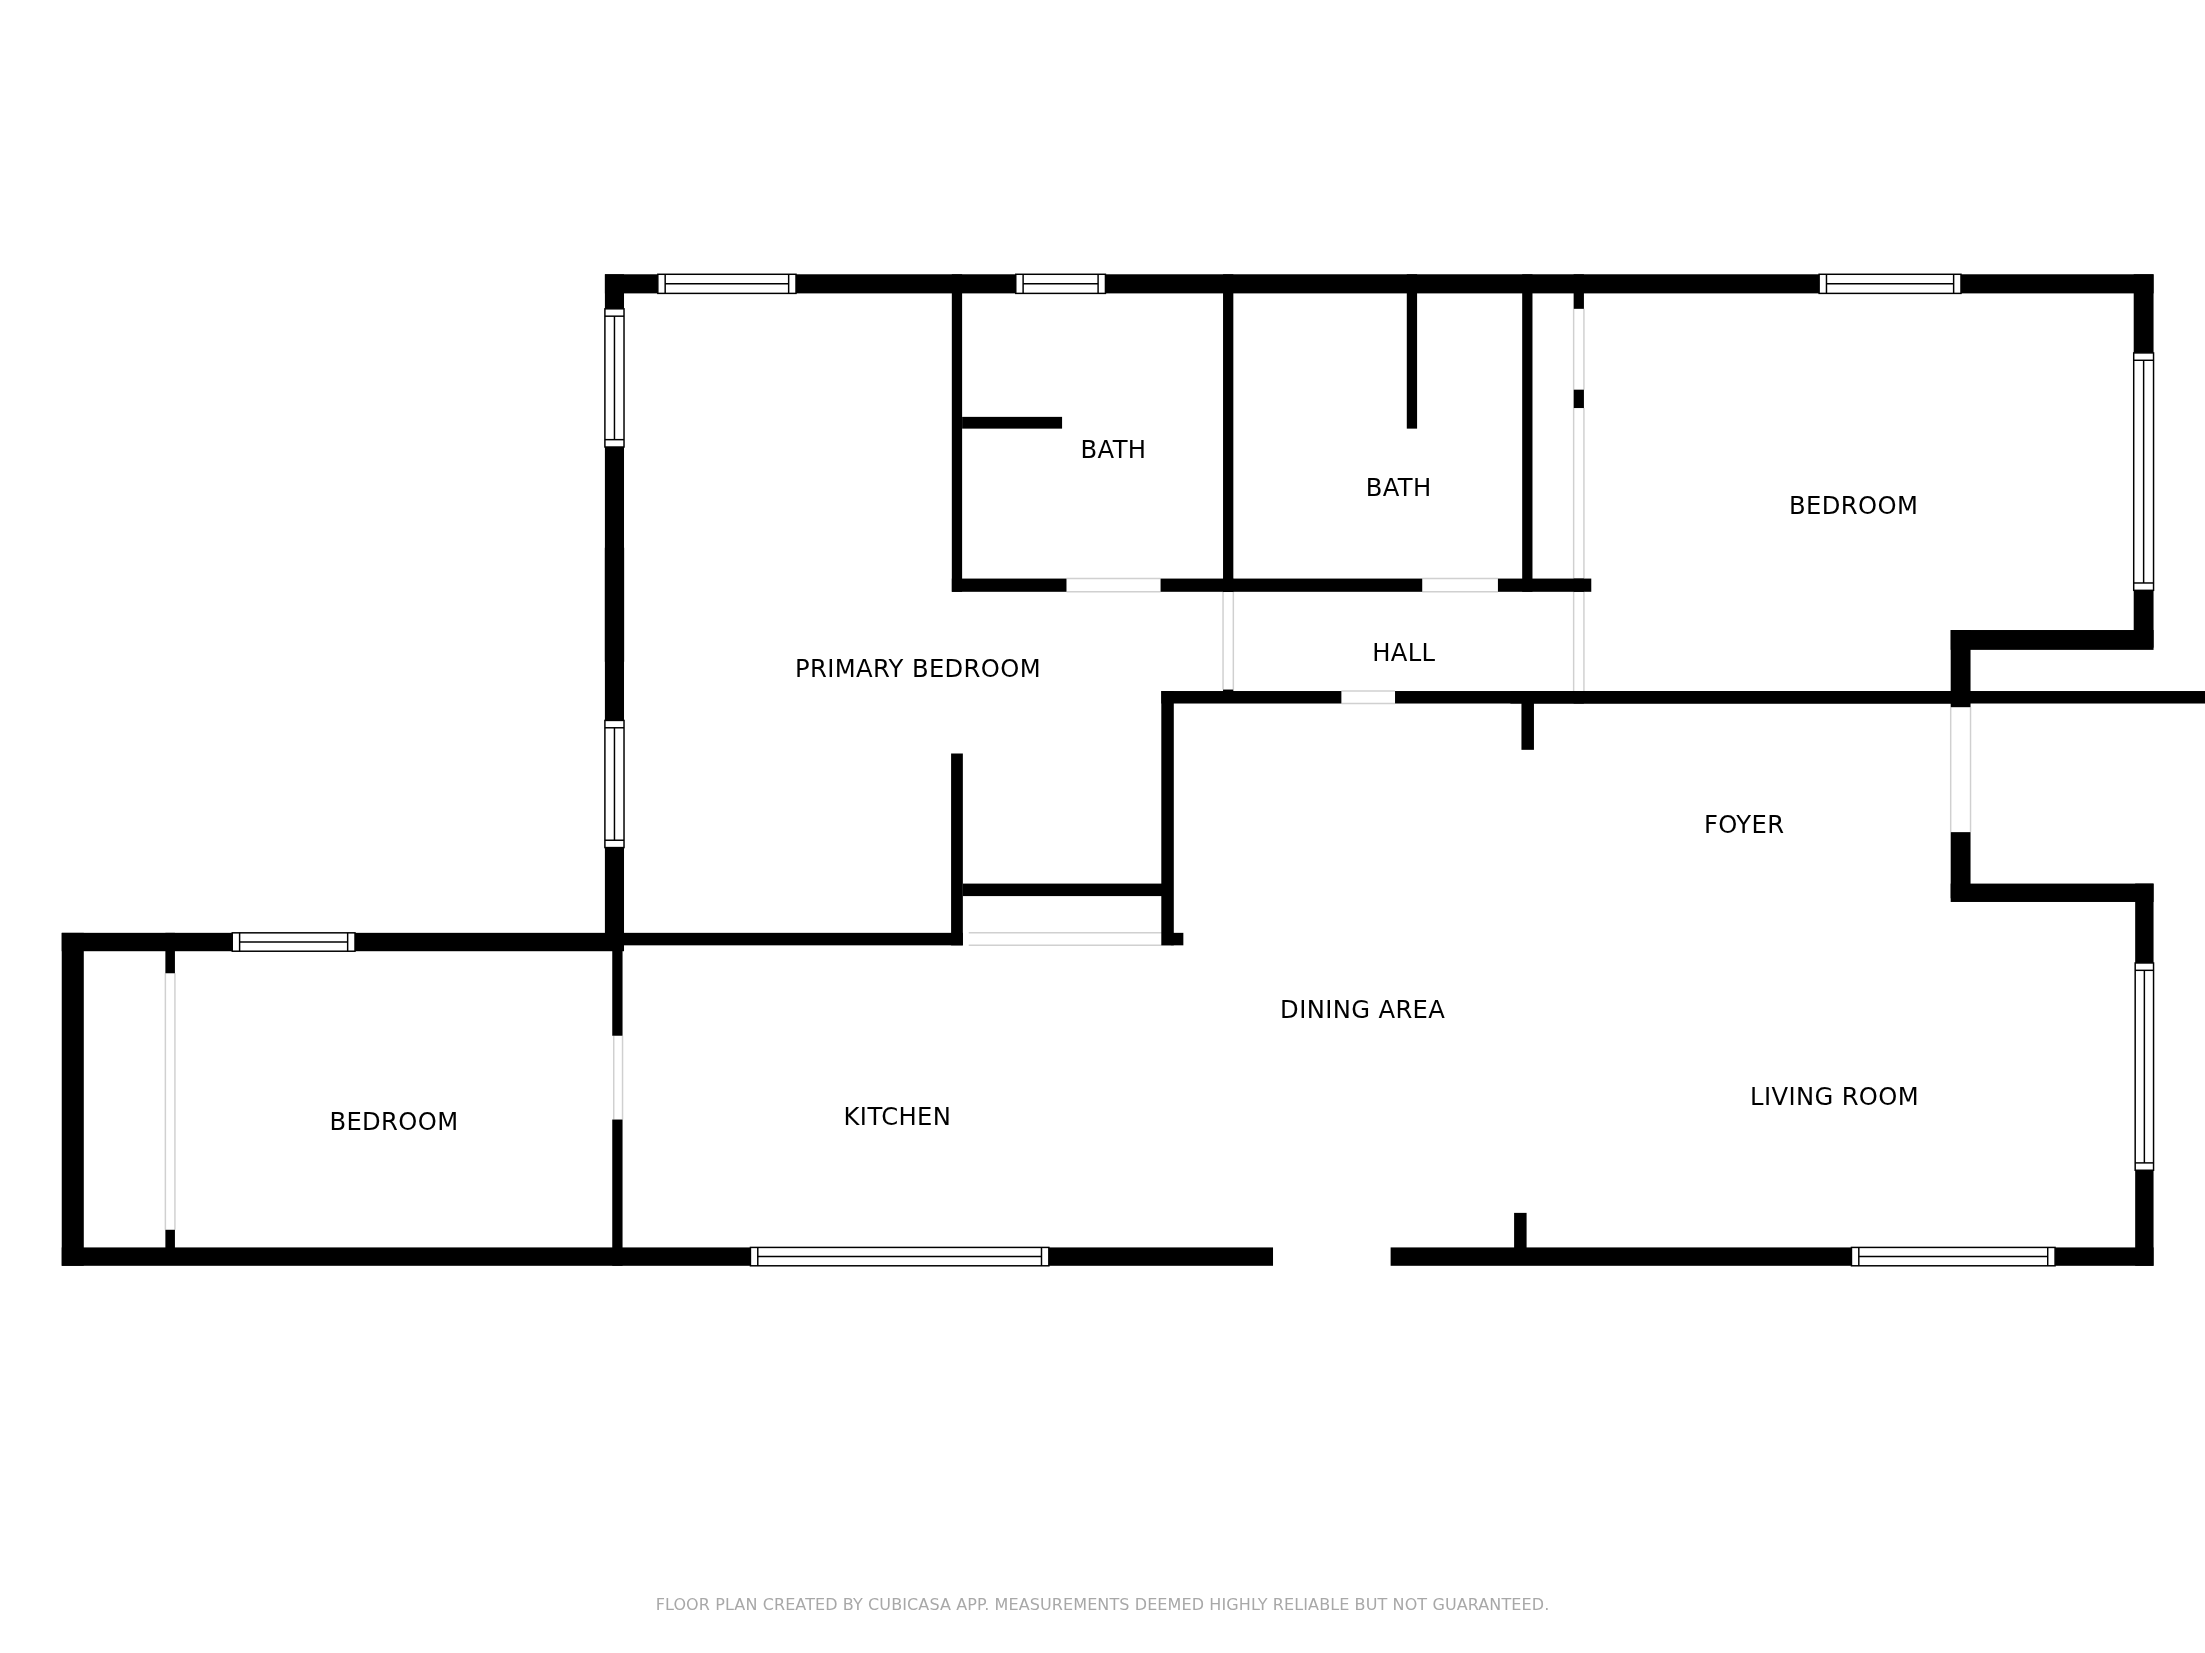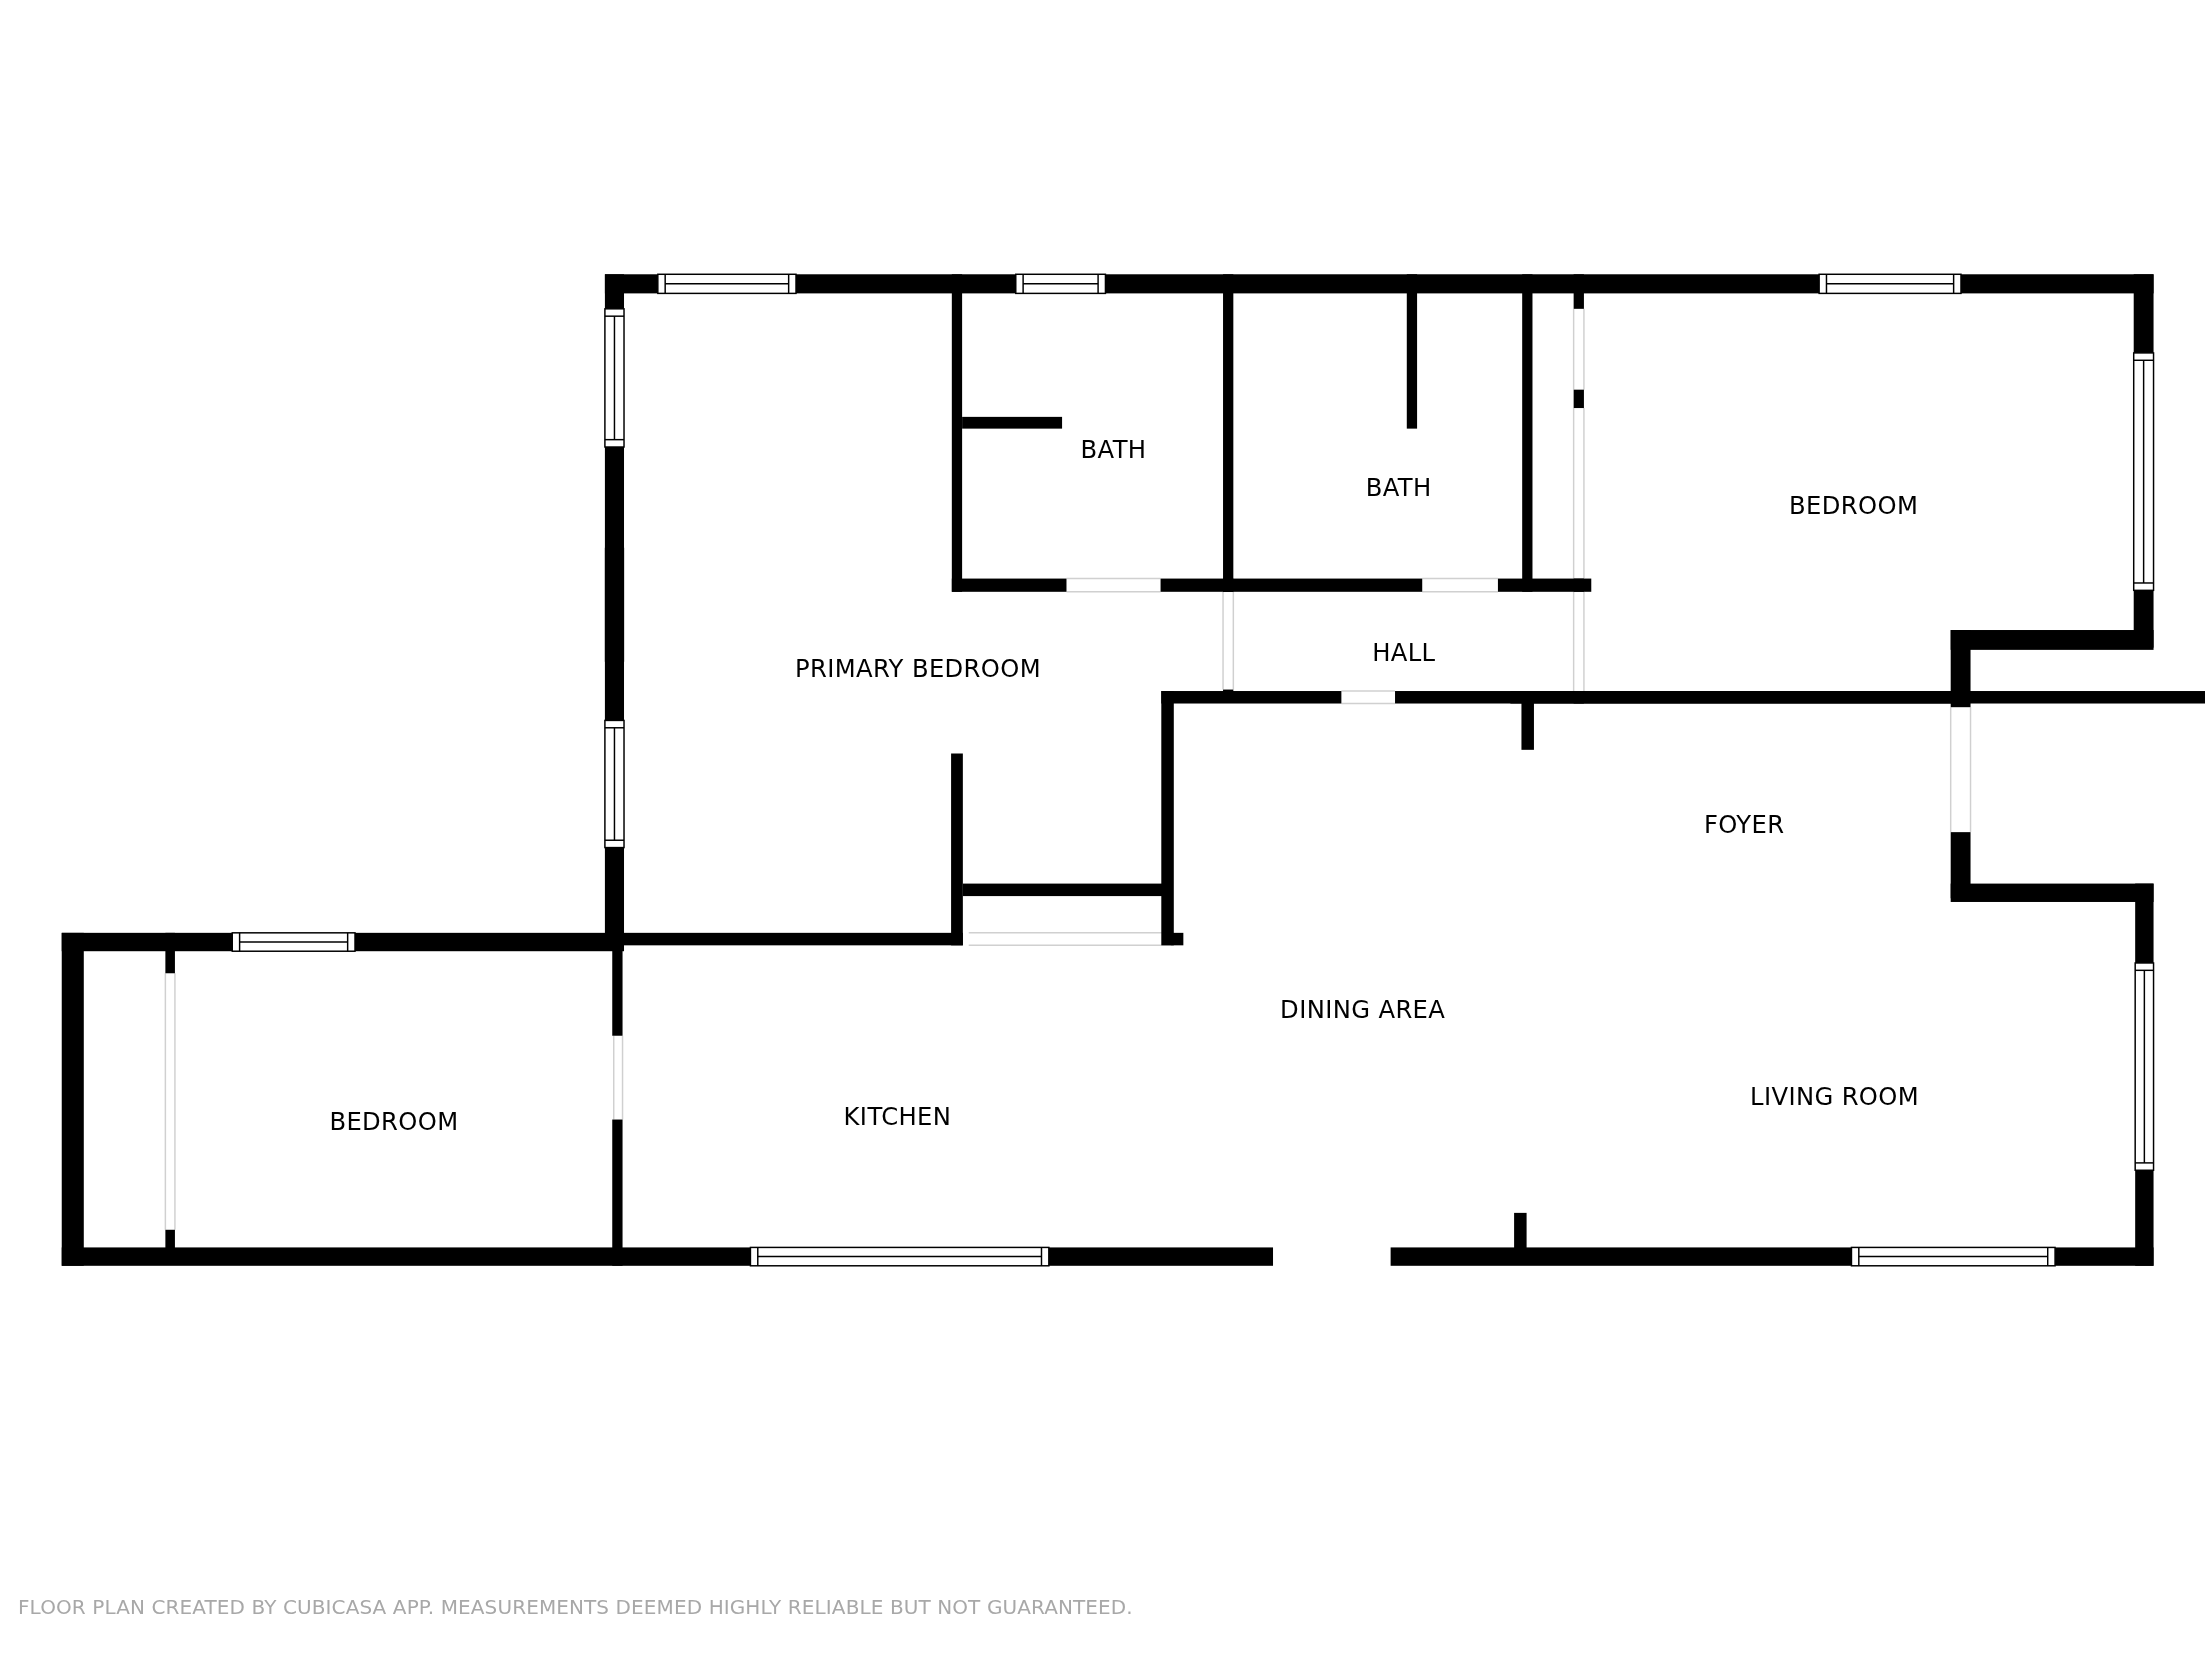--- a/index.html
+++ b/index.html
@@ -10,26 +10,25 @@
       font-size: 33px;
       fill: #000000;
       text-anchor: middle;
       dominant-baseline: middle;
       letter-spacing: 0.5px;
     }
     .footer-note {
       position: absolute;
       left: 0; right: 0;
       top: 1595px;
-      text-align: left;
+      text-align: center;
       font-family: "DejaVu Sans", "Liberation Sans", sans-serif;
-      font-size: 20px;
+      font-size: 16px;
       color: #a8a8a8;
       letter-spacing: 0.1px;
-      margin-left: 18px;
     }
   </style>
 </head>
 <body>
 
 <svg id="plan" viewBox="0 0 3000 2250" xmlns="http://www.w3.org/2000/svg">
   <g id="openings-layer">
       <g>
         <line x1="1451" y1="787" x2="1579" y2="787" stroke="#d0d0d0" stroke-width="2"></line>
         <line x1="1451" y1="805" x2="1579" y2="805" stroke="#d0d0d0" stroke-width="2"></line>

